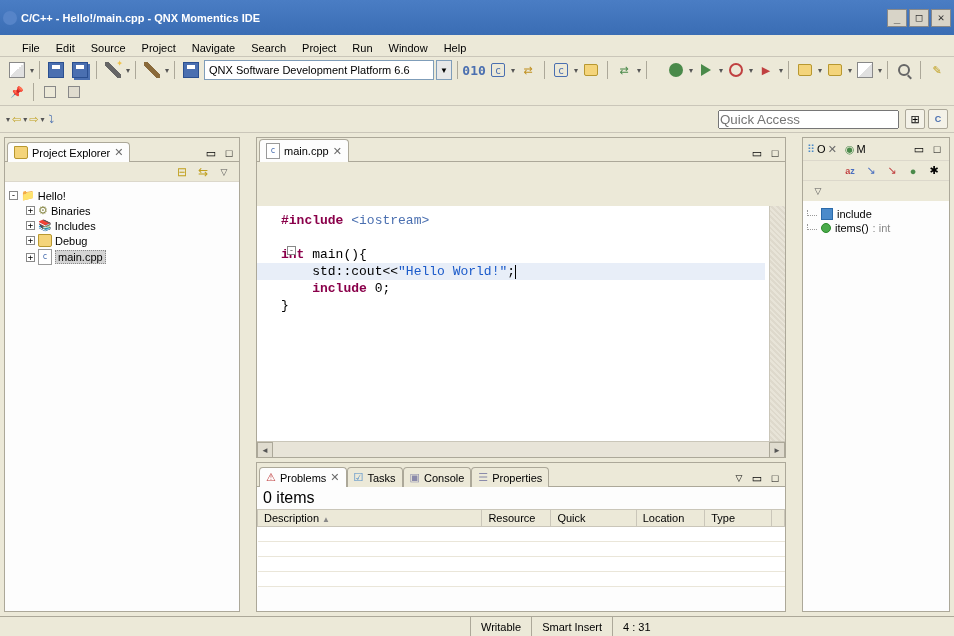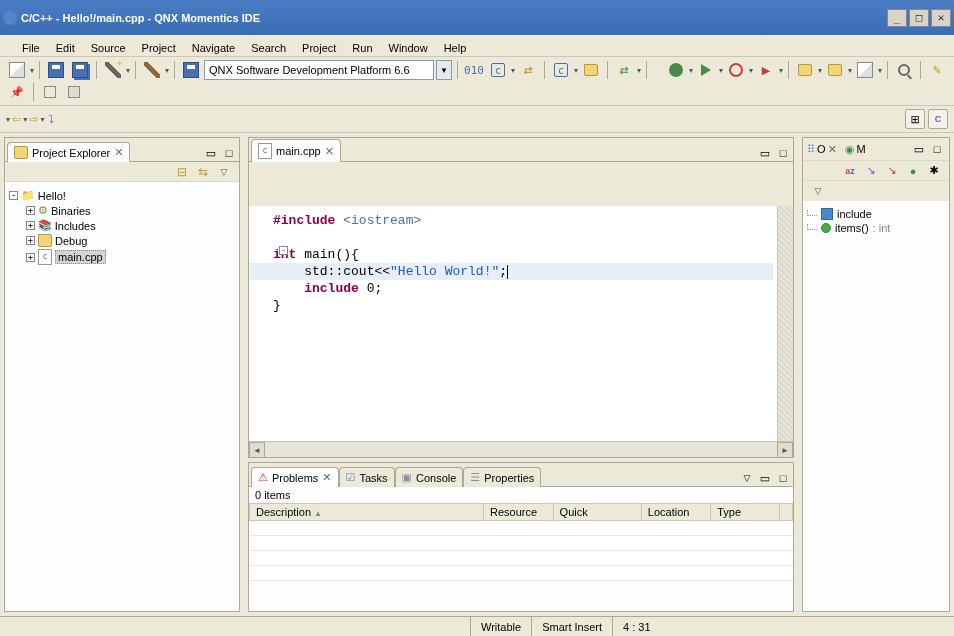--- a/index.html
+++ b/index.html
@@ -37,34 +37,34 @@
     .toolbar .tb-dd-btn{width:16px;height:20px;background:#e8e8e8;border:1px solid #7f9db9;display:flex;align-items:center;justify-content:center;font-size:8px;}
     
     .ico{width:16px;height:16px;display:inline-block;position:relative;}
     .ico-new{background:linear-gradient(135deg,#fff 50%,#e0e0e0 50%);border:1px solid #888;}
     .ico-save{background:#4a6fb0;border:1px solid #2a4f90;position:relative;}
     .ico-save::after{content:'';position:absolute;top:2px;left:3px;right:3px;height:4px;background:#fff;}
     .ico-folder{background:#f4d47a;border:1px solid #b89830;border-radius:0 2px 2px 2px;}
     .ico-wand{background:linear-gradient(45deg,transparent 40%,#666 40%,#666 60%,transparent 60%);}
     .ico-wand::after{content:'✦';position:absolute;top:-3px;right:-2px;font-size:8px;color:#f0c040;}
     .ico-hammer{background:linear-gradient(45deg,transparent 40%,#8a6a3a 40%,#8a6a3a 60%,transparent 60%);}
-    .ico-010{font-size:11px;font-family:monospace;color:#4a6fb0;font-weight:normal;}
+    .ico-010{font-size:13px;font-family:monospace;color:#4a6fb0;font-weight:bold;}
     .ico-c{width:14px;height:14px;border:1px solid #4a6fb0;font-family:monospace;font-size:10px;color:#4a6fb0;text-align:center;line-height:13px;border-radius:2px;}
     .ico-bug{width:14px;height:14px;border-radius:50%;background:#4a8a4a;position:relative;}
     .ico-play{width:0;height:0;border-left:10px solid #4a8a4a;border-top:6px solid transparent;border-bottom:6px solid transparent;}
     .ico-search{width:12px;height:12px;border:2px solid #666;border-radius:50%;position:relative;}
     .ico-search::after{content:'';position:absolute;bottom:-4px;right:-4px;width:5px;height:2px;background:#666;transform:rotate(45deg);}
     .ico-close-x{font-size:11px;color:#6a6a6a;}
     .ico-folder-proj{width:14px;height:13px;background:#f4d47a;border:1px solid #b89830;border-radius:0 2px 2px 2px;}
     .ico-cfile{width:14px;height:16px;background:#fff;border:1px solid #999;position:relative;font-size:8px;color:#4a6fb0;text-align:center;line-height:14px;font-family:monospace;}
     .ico-tree-exp{width:9px;height:9px;border:1px solid #888;font-size:9px;line-height:7px;text-align:center;background:white;font-family:monospace;}
     
     .toolbar2{background:#ece9d8;padding:3px 6px;display:flex;align-items:center;gap:2px;border-bottom:1px solid #cac6b9;}
     
-    .main-area{flex:1;display:flex;gap:8px;padding:4px;overflow:hidden;}
+    .main-area{flex:1;display:flex;gap:16px;padding:4px;overflow:hidden;}
     .panel{background:#ece9d8;border:1px solid #aca899;display:flex;flex-direction:column;overflow:hidden;}
     .panel-left{width:236px;}
     .panel-center{flex:1;display:flex;flex-direction:column;gap:4px;overflow:hidden;}
     .panel-right{width:148px;}
     
     .tab-header{height:24px;display:flex;align-items:flex-end;padding:2px 2px 0 2px;background:#ece9d8;border-bottom:1px solid #aca899;position:relative;}
     .tab{display:flex;align-items:center;gap:4px;padding:3px 6px;background:#fdfdfd;border:1px solid #aca899;border-bottom:none;border-radius:4px 4px 0 0;margin-bottom:-1px;font-size:11px;}
     .tab-inactive{background:#ece9d8;}
     .tab-actions{margin-left:auto;display:flex;gap:2px;align-items:center;}
     .tab-action-btn{width:16px;height:16px;display:flex;align-items:center;justify-content:center;cursor:pointer;}
@@ -91,21 +91,21 @@
     .editor-scrollbar-v{width:16px;background:repeating-linear-gradient(45deg,#e8e4d8,#e8e4d8 2px,#ded9cc 2px,#ded9cc 4px);border-left:1px solid #cac6b9;}
     .editor-scrollbar-h{height:16px;background:#e8e4d8;border-top:1px solid #cac6b9;display:flex;}
     .sb-arrow{width:16px;height:16px;background:#e0dccf;border:1px solid #aca899;display:flex;align-items:center;justify-content:center;font-size:8px;color:#555;}
     
     .outline-body{padding:6px 4px;font-size:11px;}
     .outline-row{display:flex;align-items:center;gap:4px;padding:1px 0;white-space:nowrap;}
     .ico-blue-sq{width:12px;height:12px;background:#4a8aca;border:1px solid #2a6aaa;}
     .ico-green-dot{width:10px;height:10px;border-radius:50%;background:#4aaa4a;border:1px solid #2a8a2a;}
     
     .problems-panel{height:150px;}
-    .problems-count{padding:2px 6px;font-size:11px;background:#fdfdfd;}
+    .problems-count{padding:2px 6px;font-size:16px;background:#fdfdfd;}
     .problems-table{width:100%;border-collapse:collapse;background:#fff;font-size:11px;}
     .problems-table th{text-align:left;padding:2px 6px;background:#ece9d8;border:1px solid #cac6b9;font-weight:normal;}
     .problems-table th .sort-arrow{font-size:8px;color:#888;margin-left:3px;}
     .problems-table td{border-bottom:1px solid #eae6d9;height:15px;}
     
     .statusbar{height:20px;background:#ece9d8;border-top:1px solid #aca899;display:flex;align-items:center;font-size:11px;}
     .statusbar .sb-cell{padding:0 10px;border-left:1px solid #aca899;height:100%;display:flex;align-items:center;}
     .statusbar .sb-spacer{flex:0 0 470px;}
     .editor-wrap{flex:1;display:flex;overflow:hidden;margin-top:44px;}
     
@@ -248,20 +248,21 @@
 <div class="toolbar2">
   <span style="font-size:8px;color:#555;">▾</span>
   <div class="tb-btn"><span style="color:#c0a020;">⇦</span></div>
   <span style="font-size:8px;color:#555;">▾</span>
   <div class="tb-btn"><span style="color:#c0a020;">⇨</span></div>
   <span style="font-size:8px;color:#555;">▾</span>
   <div class="tb-sep"></div>
   <div class="tb-btn"><span style="color:#4a6fb0;">⤵</span></div>
   <div class="tb-sep"></div>
   <div style="flex:1"></div>
+  <input class="quick-access" placeholder="Quick Access" style="">
   <div class="persp-btns">
     <div class="persp-btn">⊞</div>
     <div class="persp-btn">
         <span style="font-size:9px;color:#4a6fb0;font-weight:bold;">C</span>
       </div>
   </div>
 </div>
 
 <div class="main-area">
 

